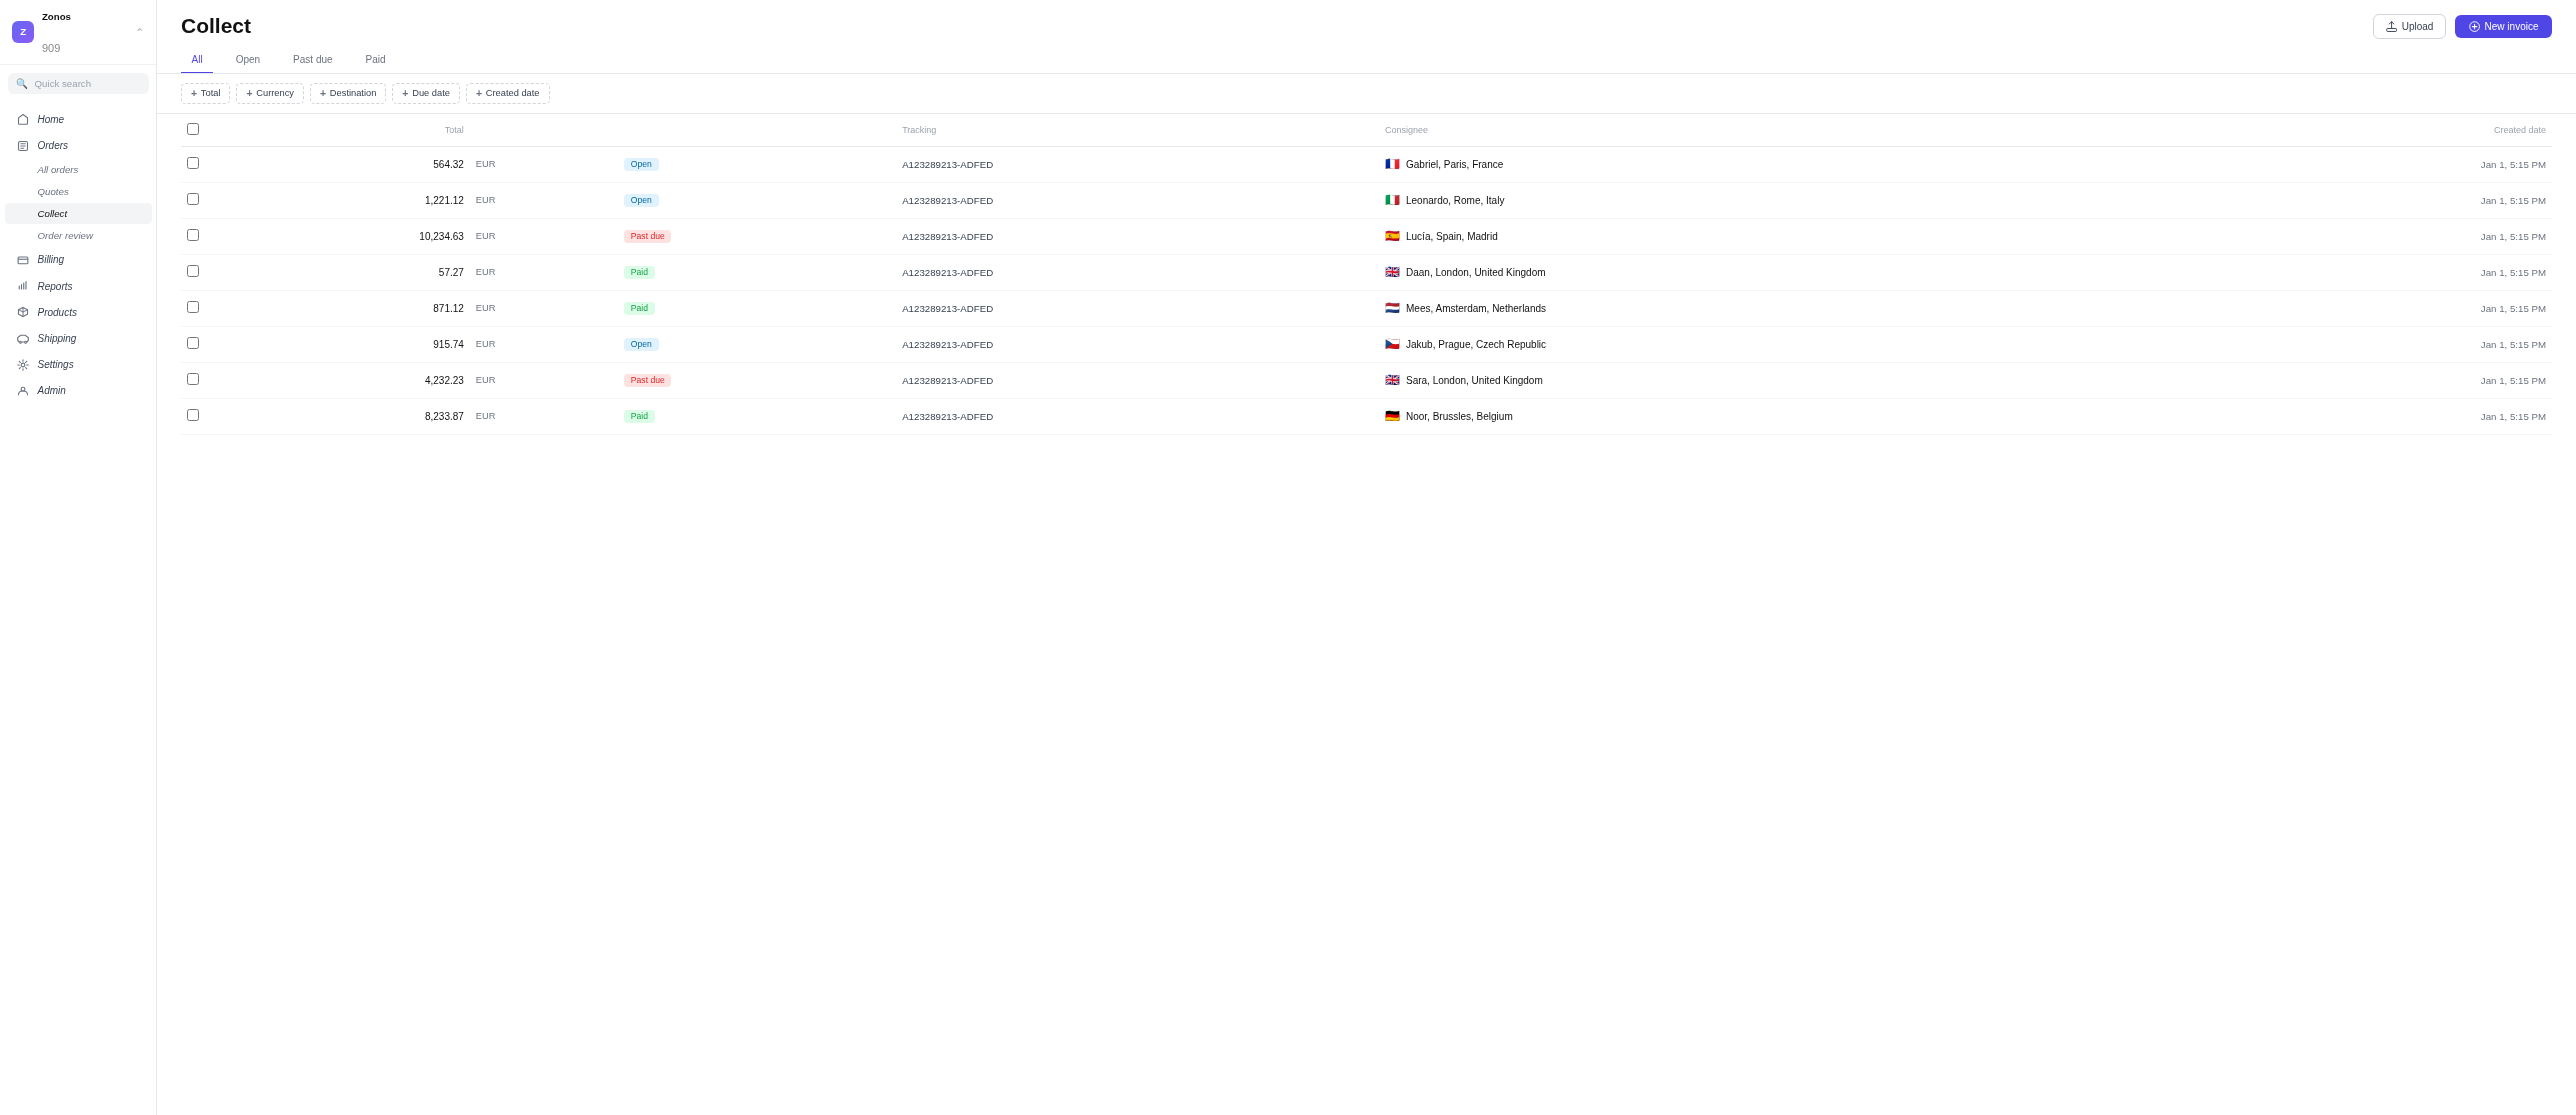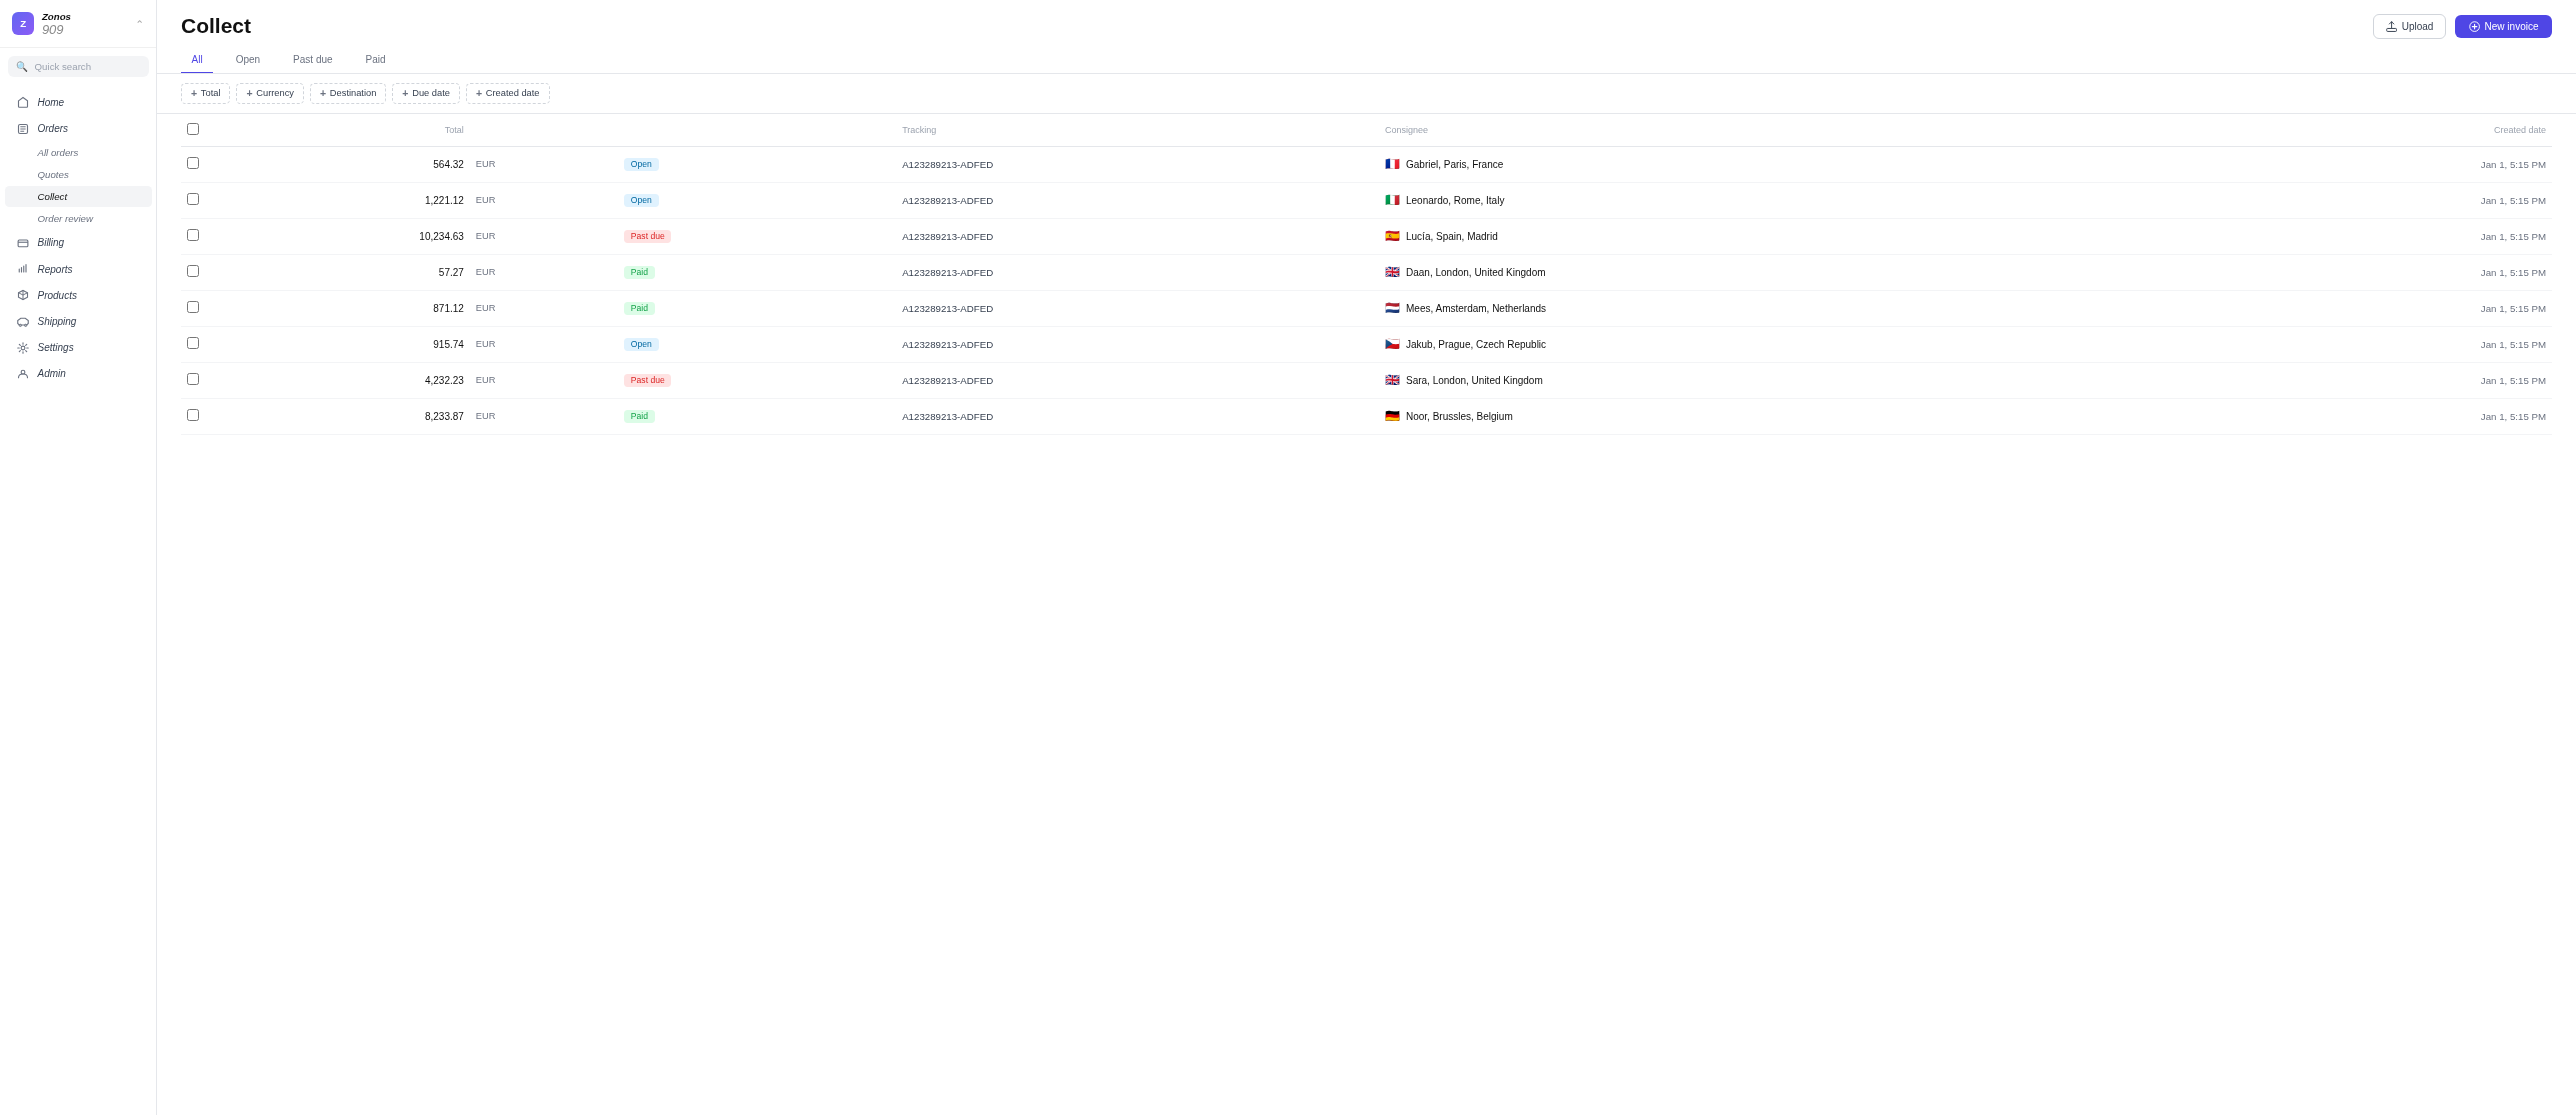--- a/index.html
+++ b/index.html
@@ -35,32 +35,32 @@
       display: flex;
       align-items: center;
       justify-content: center;
       color: white;
       font-size: 9.7px;
       font-weight: 700;
     }
 
     .sidebar-org {
       flex: 1;
-      font-style: italic;
     }
 
     .sidebar-org-name {
       font-size: 9.7px;
       font-weight: 600;
       color: #111;
     }
 
     .sidebar-org-id {
-      font-size: 13px;
+      font-size: 11px;
       color: #888;
+      margin-top: 20px;
     }
 
     .sidebar-chevron {
       color: #aaa;
       font-size: 10.5px;
     }
 
     .sidebar-search {
       margin: 7.5px 7.5px;
       display: flex;

